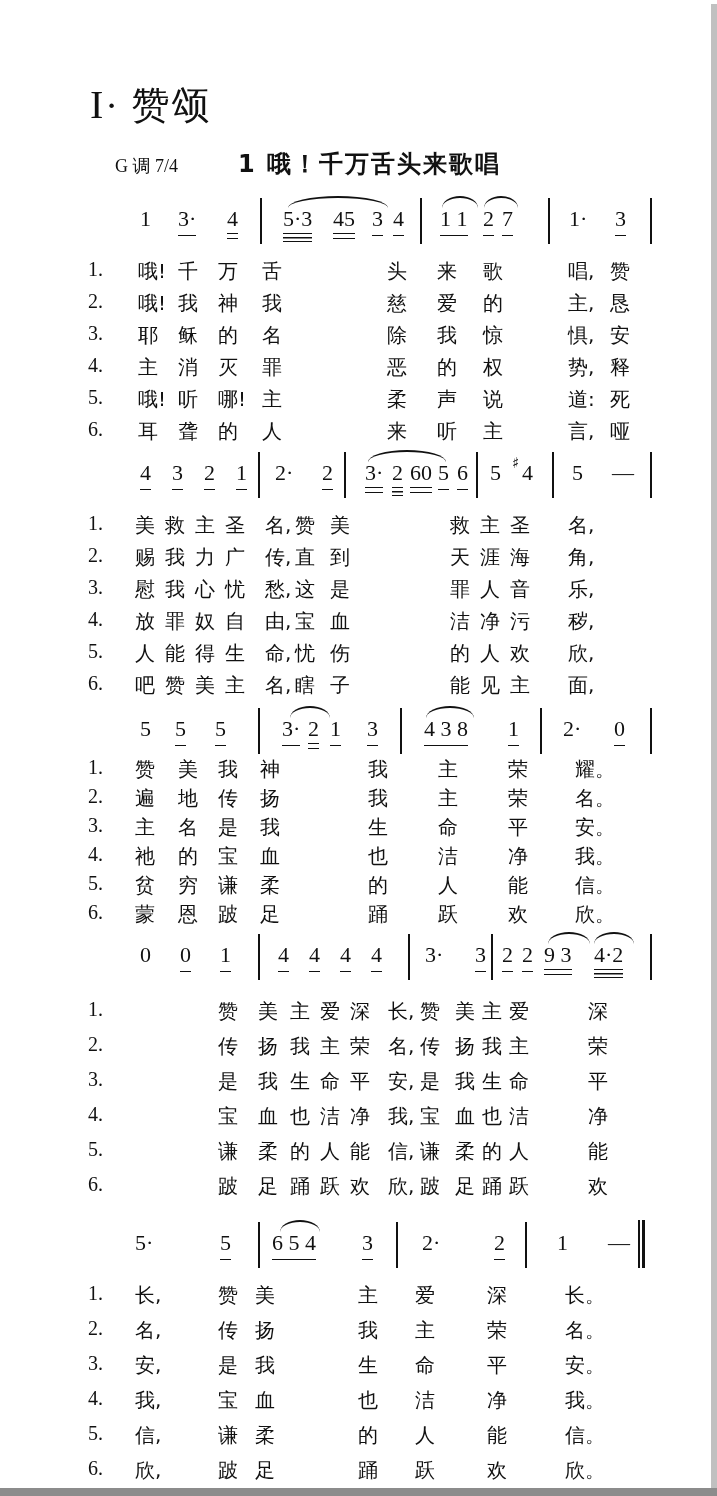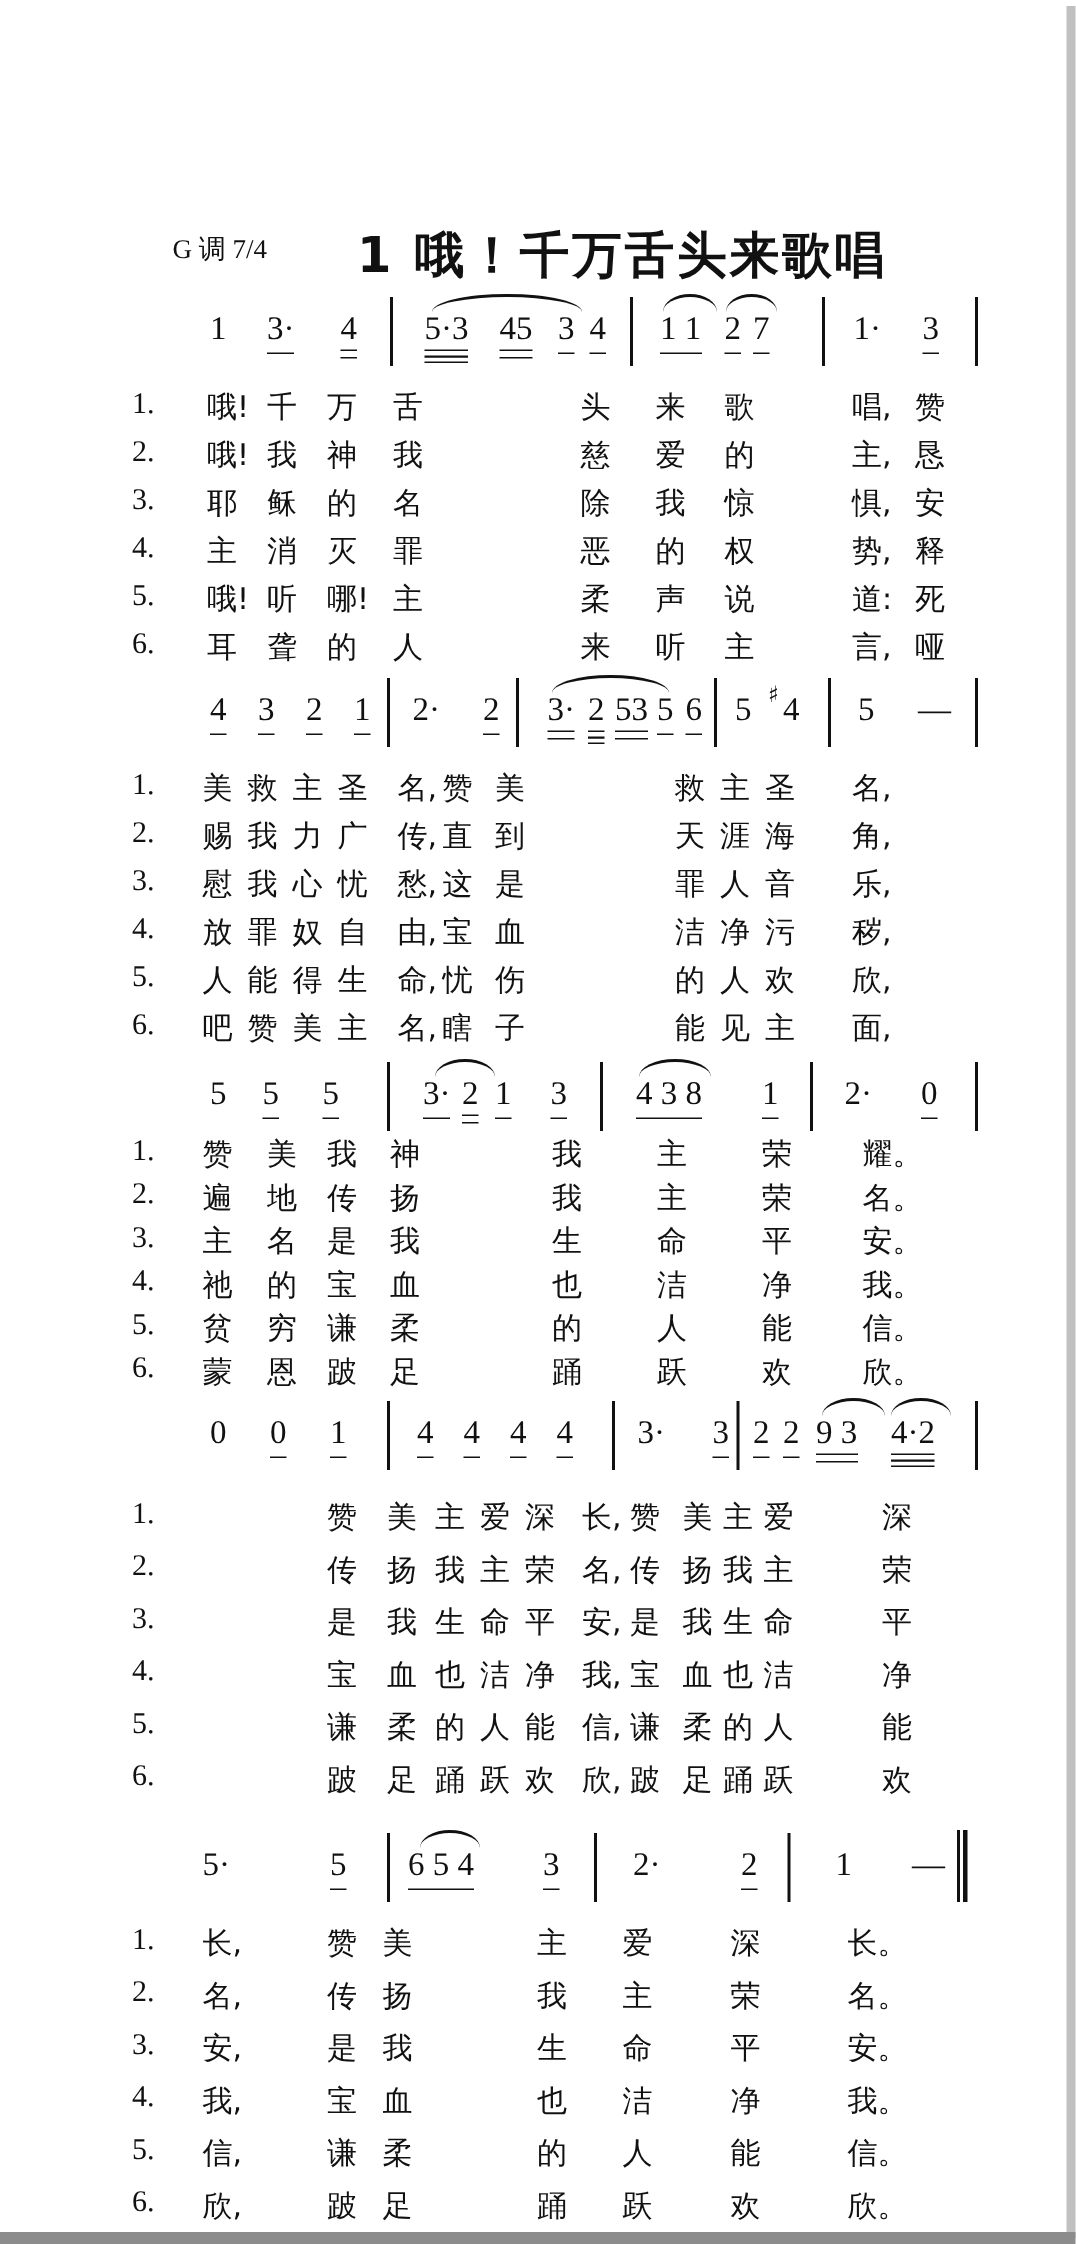--- a/index.html
+++ b/index.html
@@ -4,21 +4,21 @@
 <style>
   html, body { margin: 0; padding: 0; background: #ffffff; }
   body { width: 717px; height: 1496px; position: relative; overflow: hidden;
          font-family: "Liberation Serif", "DejaVu Serif", serif; color: #111; }
   .page { position: absolute; left: 0; top: 0; width: 717px; height: 1496px; background: #fff; }
   .edge-right { position: absolute; right: 0; top: 4px; width: 6px; height: 1488px; background: #c0c0c0; }
   .edge-bottom { position: absolute; left: 0; bottom: 0; width: 717px; height: 8px; background: #8c8c8c; }
   .section-title { position: absolute; left: 90px; top: 80px; font-size: 38px; font-weight: normal; letter-spacing: 2px; }
   .section-title .roman { font-family: "Liberation Serif", serif; font-size: 40px; }
   .key { position: absolute; left: 115px; top: 154px; font-size: 18px; }
-  .song-title { position: absolute; left: 238px; top: 148px; font-size: 33px; font-weight: bold;
+  .song-title { position: absolute; left: 238px; top: 148px; font-size: 24px; font-weight: bold;
                 font-family: "DejaVu Sans", "Liberation Sans", sans-serif; letter-spacing: 2px; }
 
   .staff { position: absolute; left: 0; width: 717px; height: 60px; }
   .note { position: absolute; font-size: 22px; line-height: 22px; font-family: "Liberation Serif", serif; }
   .ul1::after { content: ""; position: absolute; left: 0; right: 0; bottom: -6px; border-bottom: 1.6px solid #111; }
   .ul2::after { content: ""; position: absolute; left: 0; right: 0; bottom: -9px; height: 4px;
                 border-top: 1.6px solid #111; border-bottom: 1.6px solid #111; }
   .ul3::after { content: ""; position: absolute; left: 0; right: 0; bottom: -12px; height: 7px;
                 border-top: 1.5px solid #111; border-bottom: 1.5px solid #111;
                 background: linear-gradient(#111,#111) center/100% 1.5px no-repeat; }
@@ -30,20 +30,24 @@
   .vnum { position: absolute; left: 88px; font-size: 20px; font-family: "Liberation Serif", serif; }
   .ch { position: absolute; font-size: 20px; font-family: "DejaVu Sans", "Liberation Sans", sans-serif; }
 </style>
 </head>
 <body>
 
 <div class="page">
   <div class="edge-right"></div>
   <div class="edge-bottom"></div>
 
+  <div class="section-title">
+    <span class="roman">I</span><span>·</span>
+    <span>赞颂</span>
+  </div>
   <div class="key">G 调 7/4</div>
   <div class="song-title">1 哦！千万舌头来歌唱</div>
 
   <div id="score">
       <div class="staff" style="top: 208px;">
         <span class="note" style="left: 140px; top: 0px;">1</span>
         <span class="note ul1" style="left: 178px; top: 0px;">3·</span>
         <span class="note ul2" style="left: 227px; top: 0px;">4</span>
         <span class="note ul3" style="left: 283px; top: 0px;">5·3</span>
         <span class="note ul2" style="left: 333px; top: 0px;">45</span>
@@ -136,21 +140,21 @@
       </div>
       <div class="staff" style="top: 462px;">
         <span class="note ul1" style="left: 140px; top: 0px;">4</span>
         <span class="note ul1" style="left: 172px; top: 0px;">3</span>
         <span class="note ul1" style="left: 204px; top: 0px;">2</span>
         <span class="note ul1" style="left: 236px; top: 0px;">1</span>
         <span class="note" style="left: 275px; top: 0px;">2·</span>
         <span class="note ul1" style="left: 322px; top: 0px;">2</span>
         <span class="note ul2" style="left: 365px; top: 0px;">3·</span>
         <span class="note ul3" style="left: 392px; top: 0px;">2</span>
-        <span class="note ul2" style="left: 410px; top: 0px;">53</span>
+        <span class="note ul2" style="left: 410px; top: 0px;">60</span>
         <span class="note ul1" style="left: 438px; top: 0px;">5</span>
         <span class="note ul1" style="left: 457px; top: 0px;">6</span>
         <span class="note" style="left: 490px; top: 0px;">5</span>
         <span class="note" style="left: 522px; top: 0px;">4</span>
         <span class="sharp" style="left: 512px; top: -8px;">♯</span>
         <span class="note" style="left: 572px; top: 0px;">5</span>
         <span class="note" style="left: 612px; top: 0px;">—</span>
         <div class="bar" style="left: 258px; top: -10px;"></div>
         <div class="bar" style="left: 344px; top: -10px;"></div>
         <div class="bar" style="left: 476px; top: -10px;"></div>

